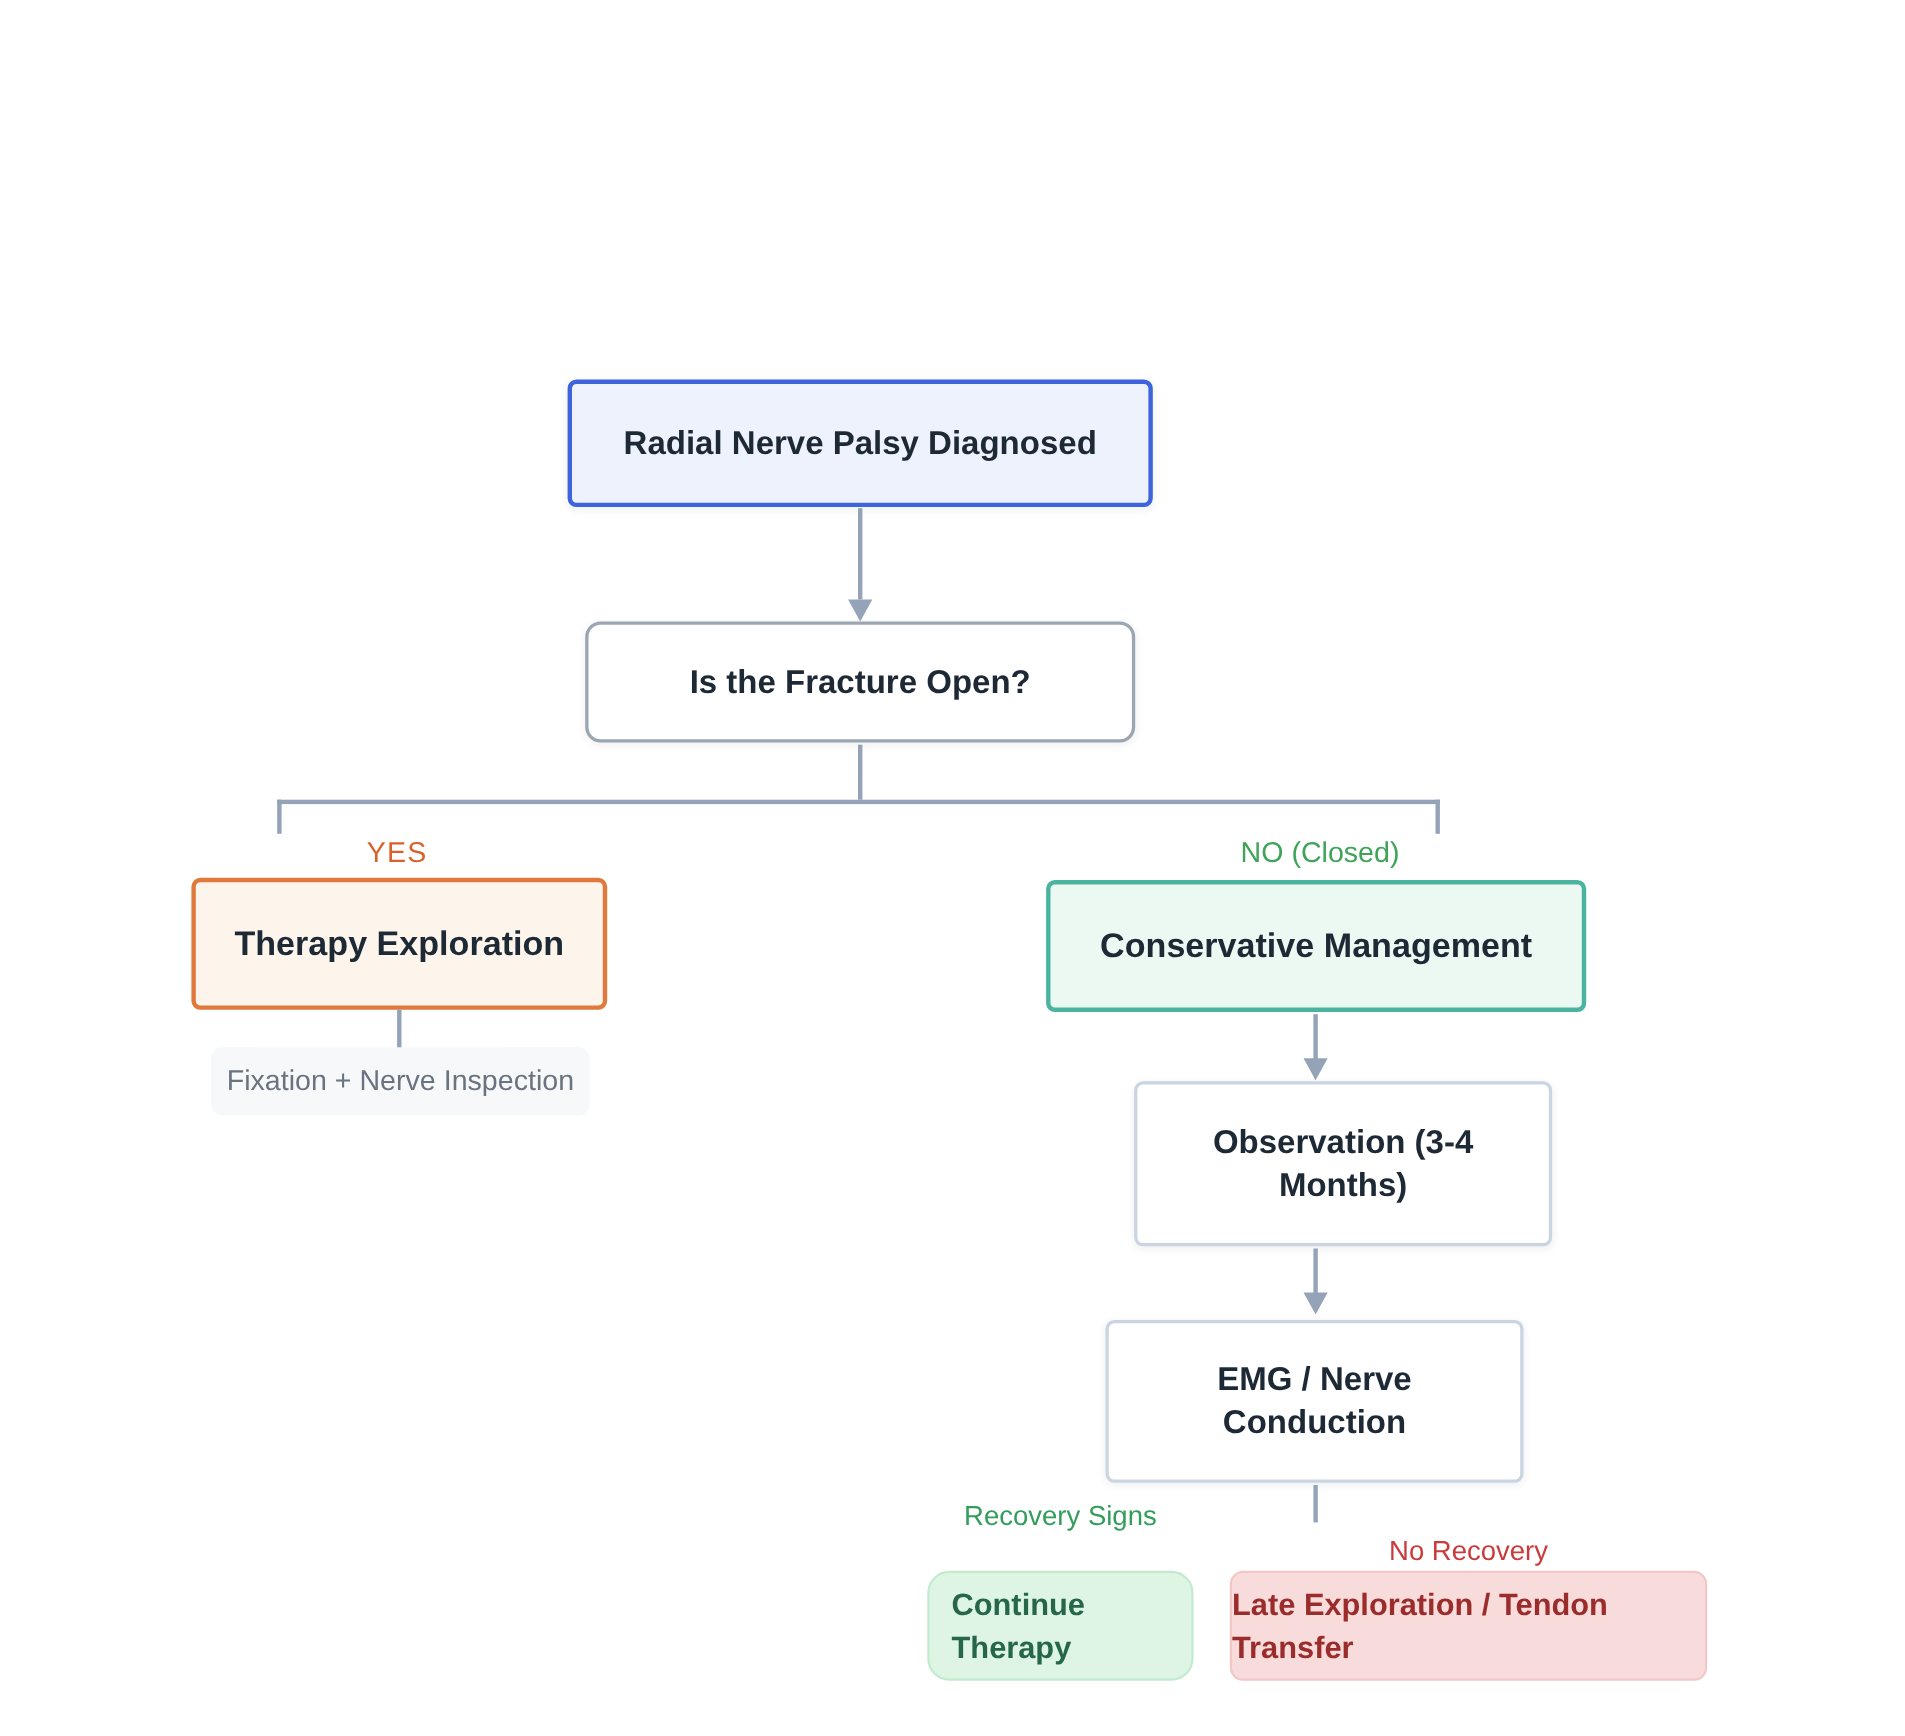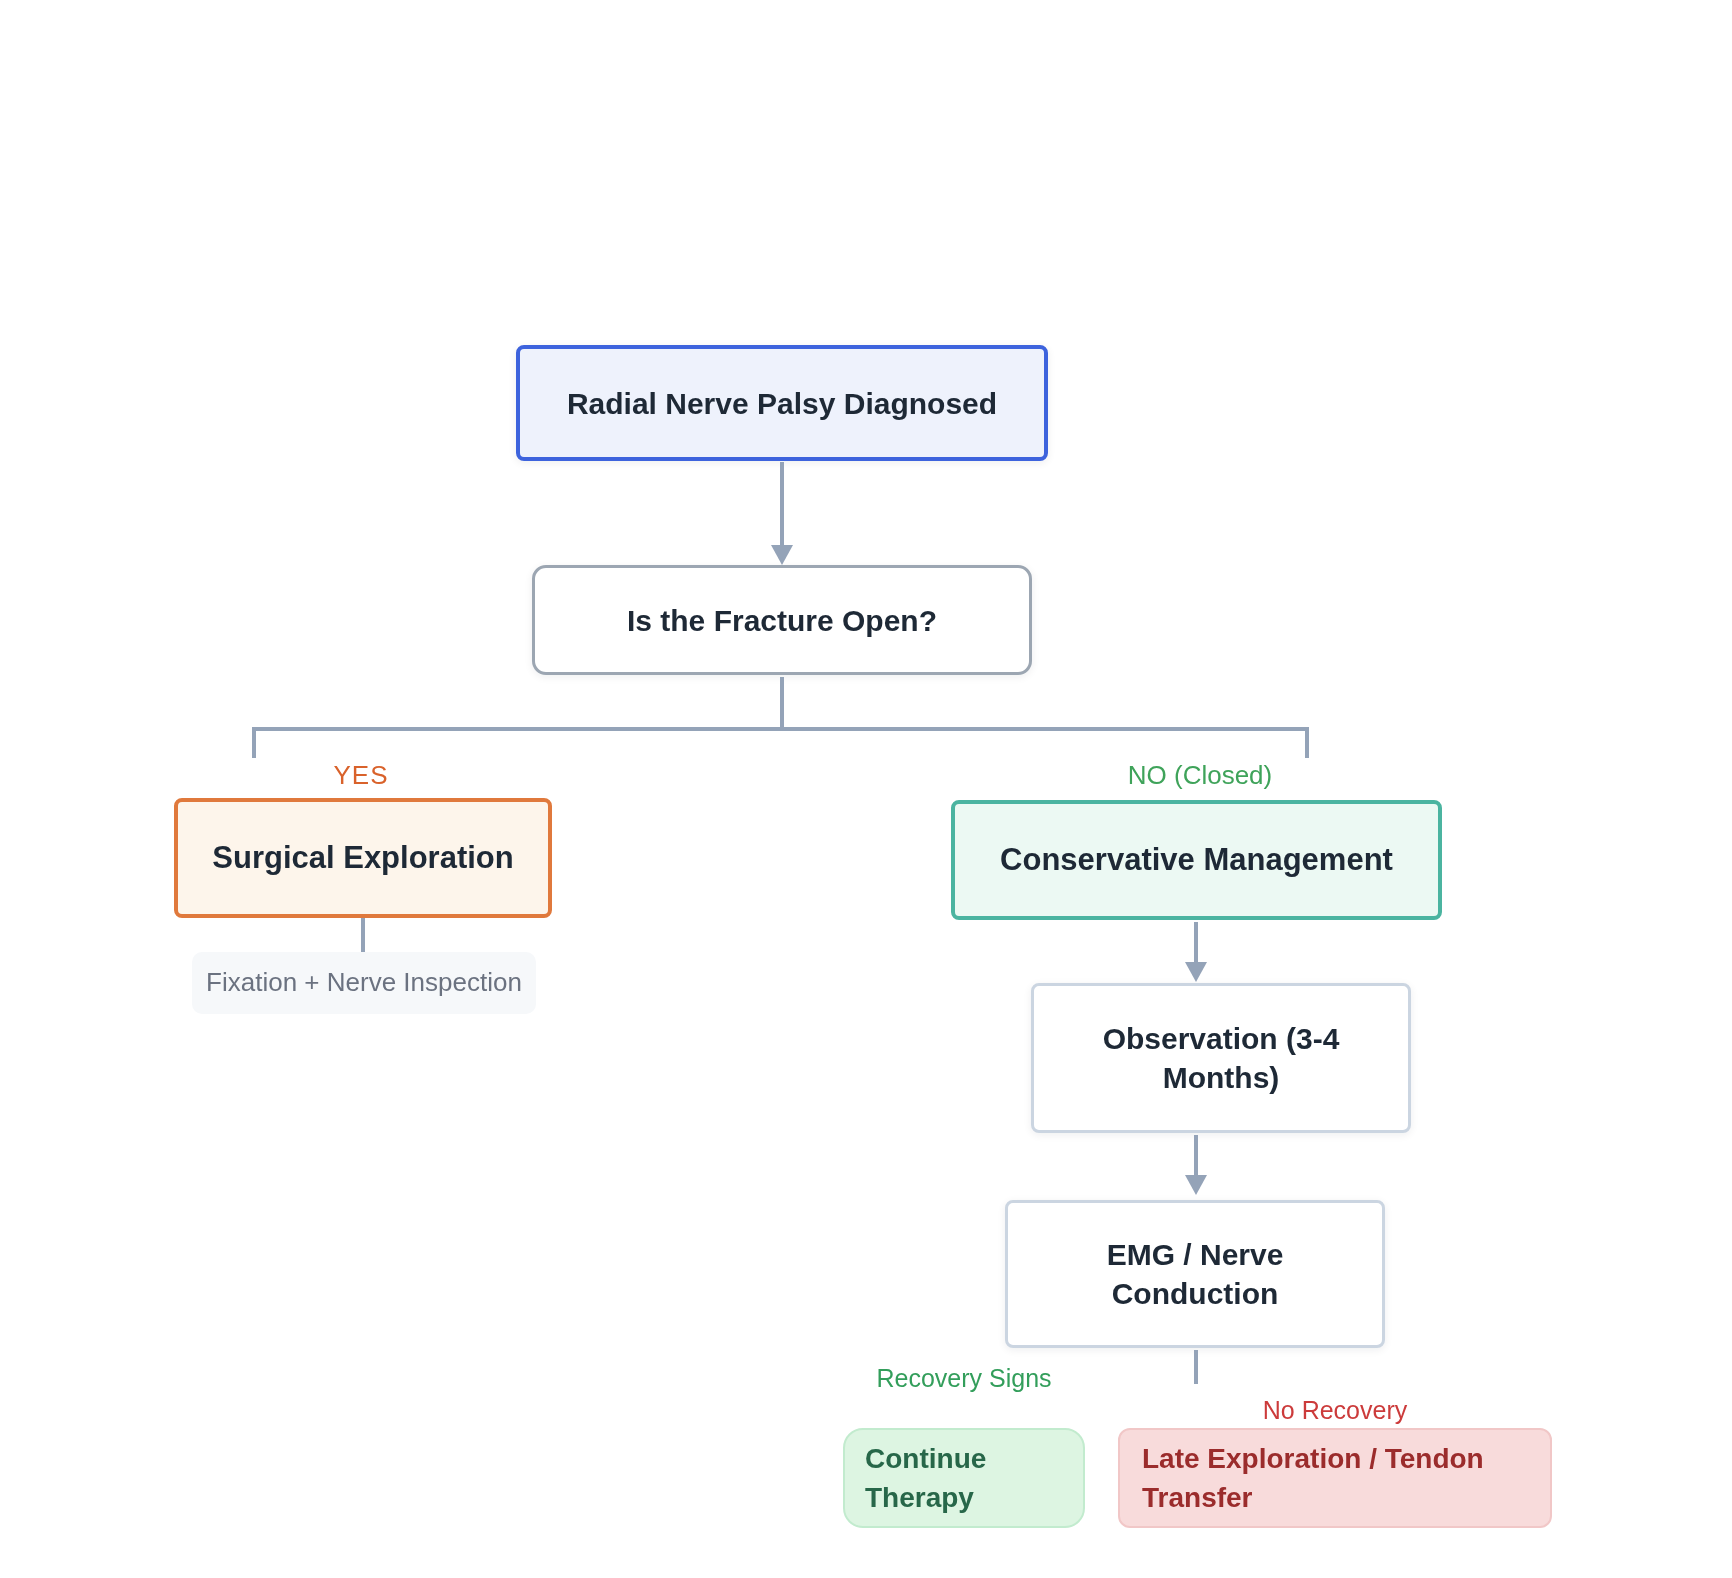--- a/index.html
+++ b/index.html
@@ -38,21 +38,21 @@
         border-radius:10px;font-weight:400;font-size:26px;color:var(--muted_text);}
   .node-conservative{left:951px;top:800px;width:491px;height:120px;background:var(--teal_bg);
         border:4px solid var(--teal_border);font-size:31px;}
   .node-observation{left:1031px;top:983px;width:380px;height:150px;border:3px solid var(--light_gray_border);padding:0 40px;}
   .node-emg{left:1005px;top:1200px;width:380px;height:148px;border:3px solid var(--light_gray_border);padding:0 45px;}
   .node-continue{left:843px;top:1428px;width:242px;height:100px;background:var(--green_box_bg);
         border:2px solid var(--green_box_border);border-radius:20px;color:var(--green_box_text);
         font-size:28px;justify-content:flex-start;text-align:left;padding-left:20px;line-height:1.4;}
   .node-late{left:1118px;top:1428px;width:434px;height:100px;background:var(--red_box_bg);
         border:2px solid var(--red_box_border);border-radius:12px;color:var(--red_box_text);
-        font-size:28px;justify-content:flex-start;text-align:left;padding-left:22px;line-height:1.4;}
+        font-size:28px;justify-content:flex-start;text-align:left;line-height:1.4;}
 
   
   .vline{position:absolute;width:4px;background:var(--line);}
   .hline{position:absolute;height:4px;background:var(--line);}
   .arrow-head{position:absolute;width:0;height:0;border-left:11px solid transparent;
         border-right:11px solid transparent;border-top:20px solid var(--line);}
 
   
   .branch-label{position:absolute;transform:translateX(-50%);font-weight:400;white-space:nowrap;}
   .label-yes{left:361px;top:760px;font-size:26px;color:var(--orange_label);letter-spacing:1px;}
@@ -72,21 +72,21 @@
   <div class="arrow-head" style="left:771px;top:545px;"></div>
 
   <div class="node node-fracture shadow">Is the Fracture Open?</div>
 
   <div class="vline" style="left:780px;top:677px;height:50px;"></div>
   <div class="hline" style="left:252px;top:727px;width:1057px;"></div>
   <div class="vline" style="left:252px;top:727px;height:31px;"></div>
   <div class="vline" style="left:1305px;top:727px;height:31px;"></div>
 
   <div class="branch-label label-yes">YES</div>
-  <div class="node node-surgical">Surgical Exploration</div>
+  <div class="node node-surgical">Therapy Exploration</div>
   <div class="vline" style="left:361px;top:918px;height:36px;"></div>
   <div class="node node-fixation">Fixation + Nerve Inspection</div>
 
   <div class="branch-label label-no">NO (Closed)</div>
   <div class="node node-conservative">Conservative Management</div>
 
   <div class="vline" style="left:1194px;top:922px;height:42px;"></div>
   <div class="arrow-head" style="left:1185px;top:962px;"></div>
 
   <div class="node node-observation shadow">Observation (3-4 Months)</div>

